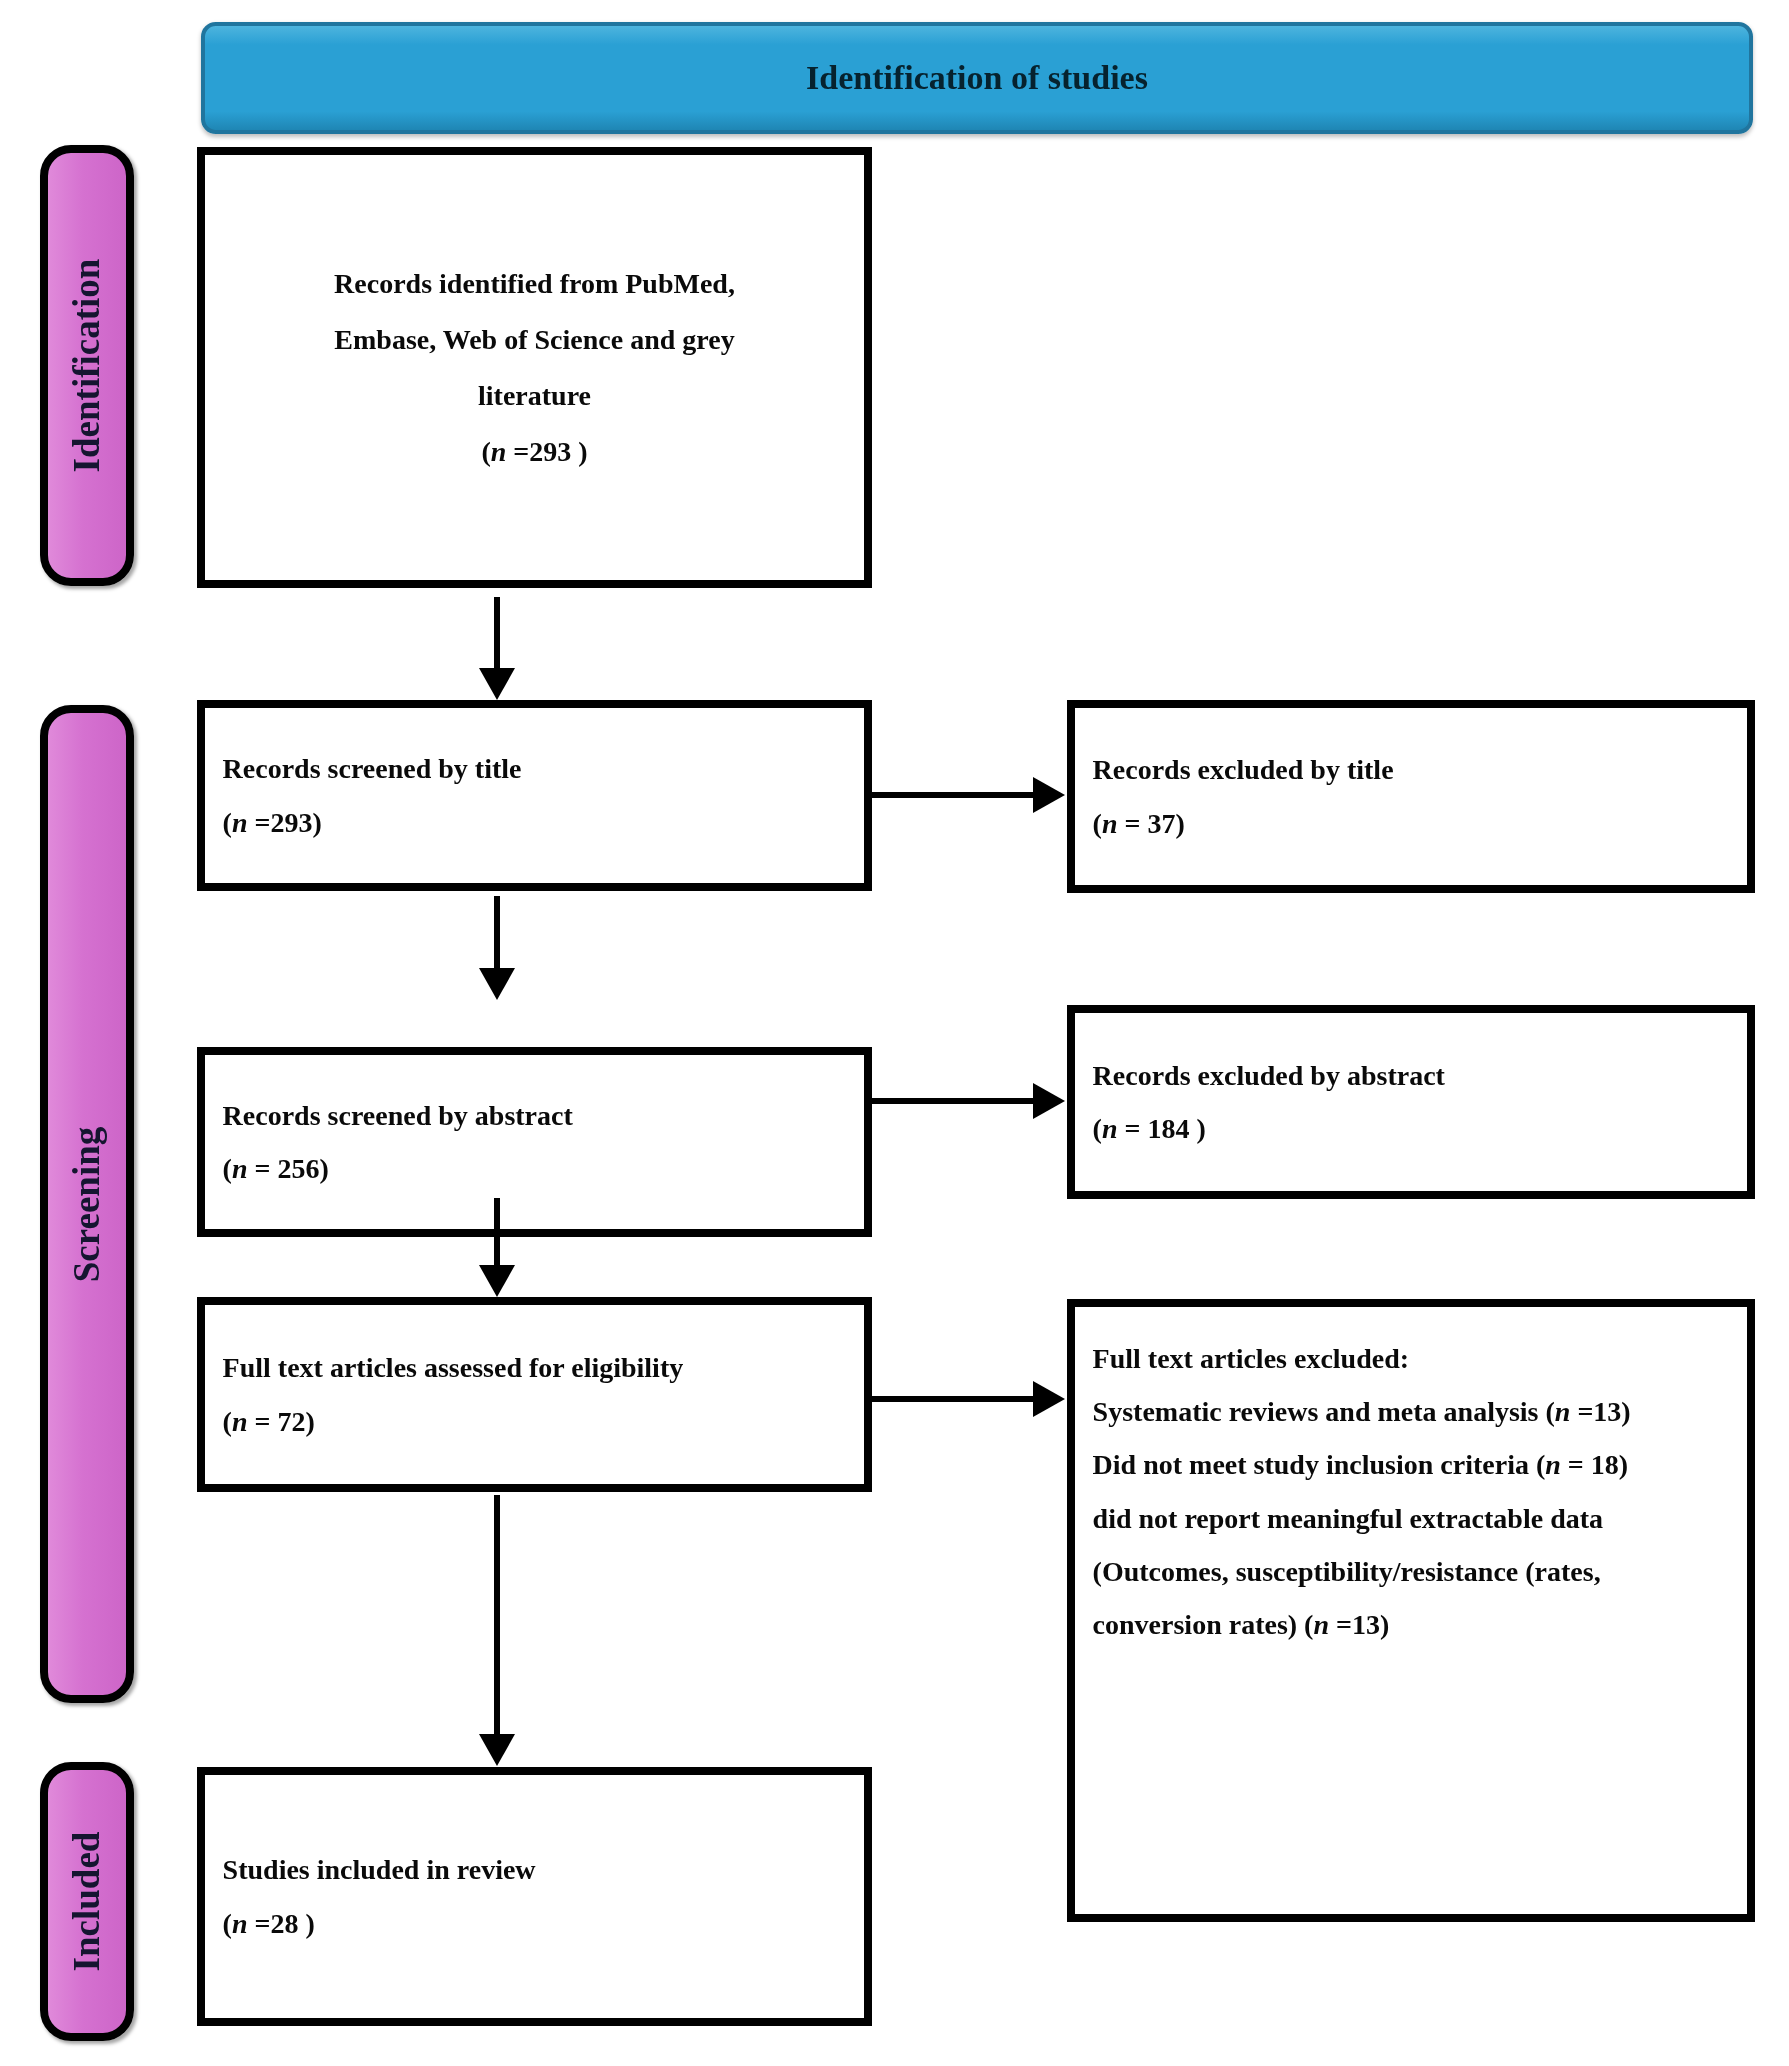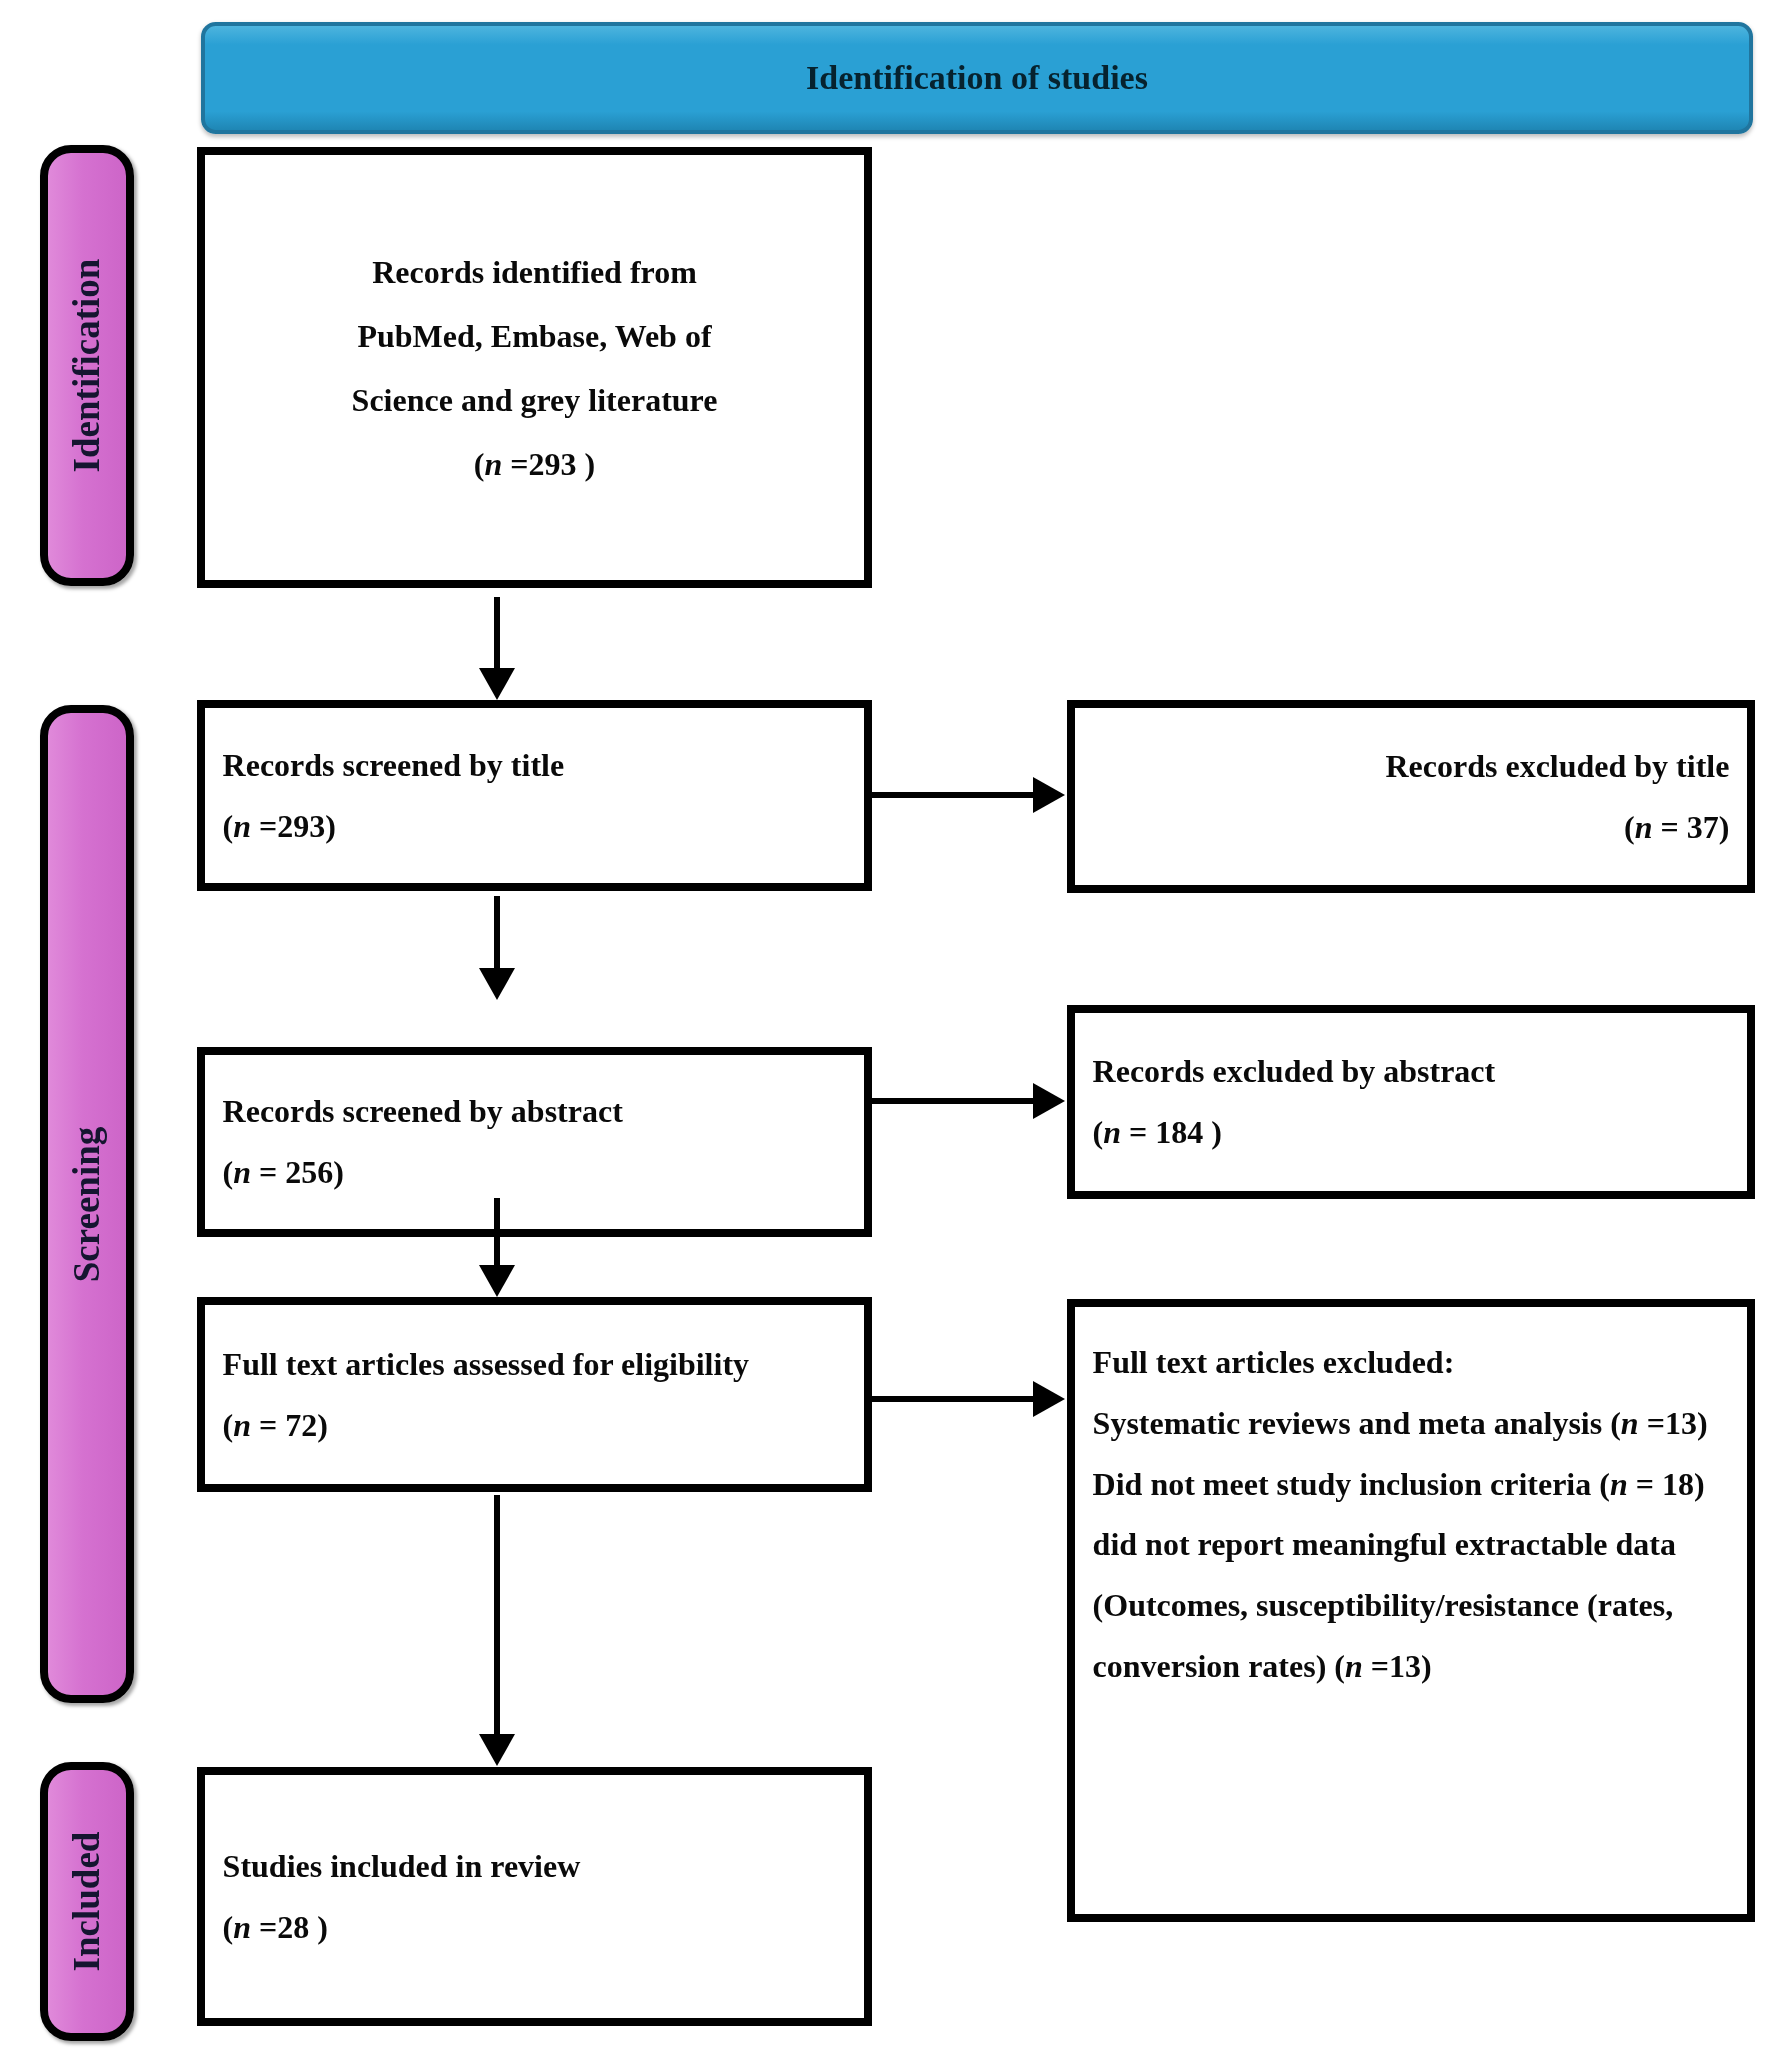--- a/index.html
+++ b/index.html
@@ -53,21 +53,21 @@
     color: #151530;
   }
 
   
   .fbox {
     position: absolute;
     box-sizing: border-box;
     background: #ffffff;
     border: 8.8px solid #000000;
     font-weight: bold;
-    font-size: 32px;
+    font-size: 28px;
     line-height: 1.9;
     display: flex;
     flex-direction: column;
     justify-content: center;
     padding: 7.3px 17.6px;
   }
   .fbox.centered {
     text-align: center;
     padding: 7.3px 103px;
     line-height: 2.0;
@@ -135,21 +135,21 @@
     <div>(<i>n</i> =293 )</div>
   </div>
 
   <div class="arrow-v" style="left:494px; top:597px; height:72px;"></div>
 
   <div class="fbox" style="left:197px; top:700px; width:675px; height:191px;">
     <div>Records screened by title</div>
     <div>(<i>n</i> =293)</div>
   </div>
 
-  <div class="fbox" style="left:1067px; top:700px; width:688px; height:193px;align-items:flex-end;">
+  <div class="fbox" style="left:1067px; top:700px; width:688px; height:193px;">
     <div>Records excluded by title</div>
     <div>(<i>n</i> = 37)</div>
   </div>
 
   <div class="arrow-h" style="left:871px; top:792px; width:163px;"></div>
 
   <div class="arrow-v" style="left:494px; top:896px; height:73px;"></div>
 
   <div class="fbox" style="left:197px; top:1047px; width:675px; height:190px;">
     <div>Records screened by abstract</div>

